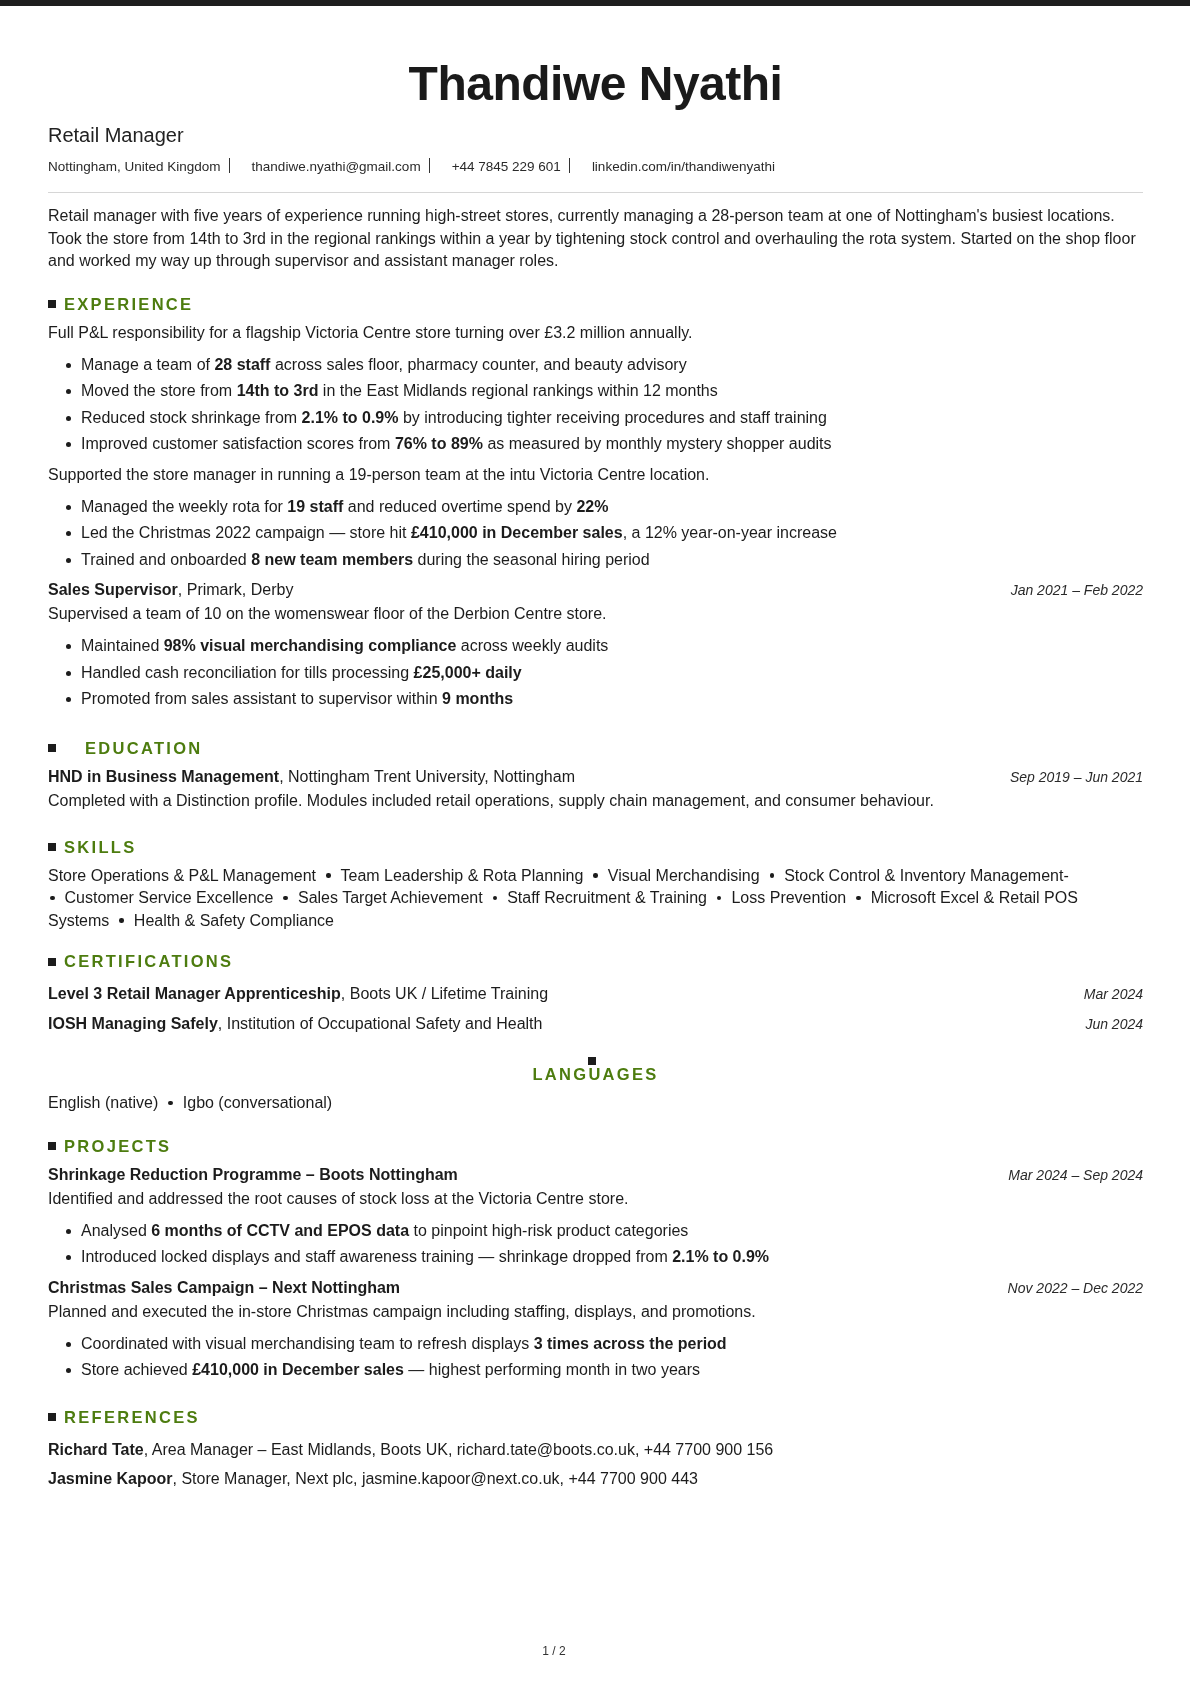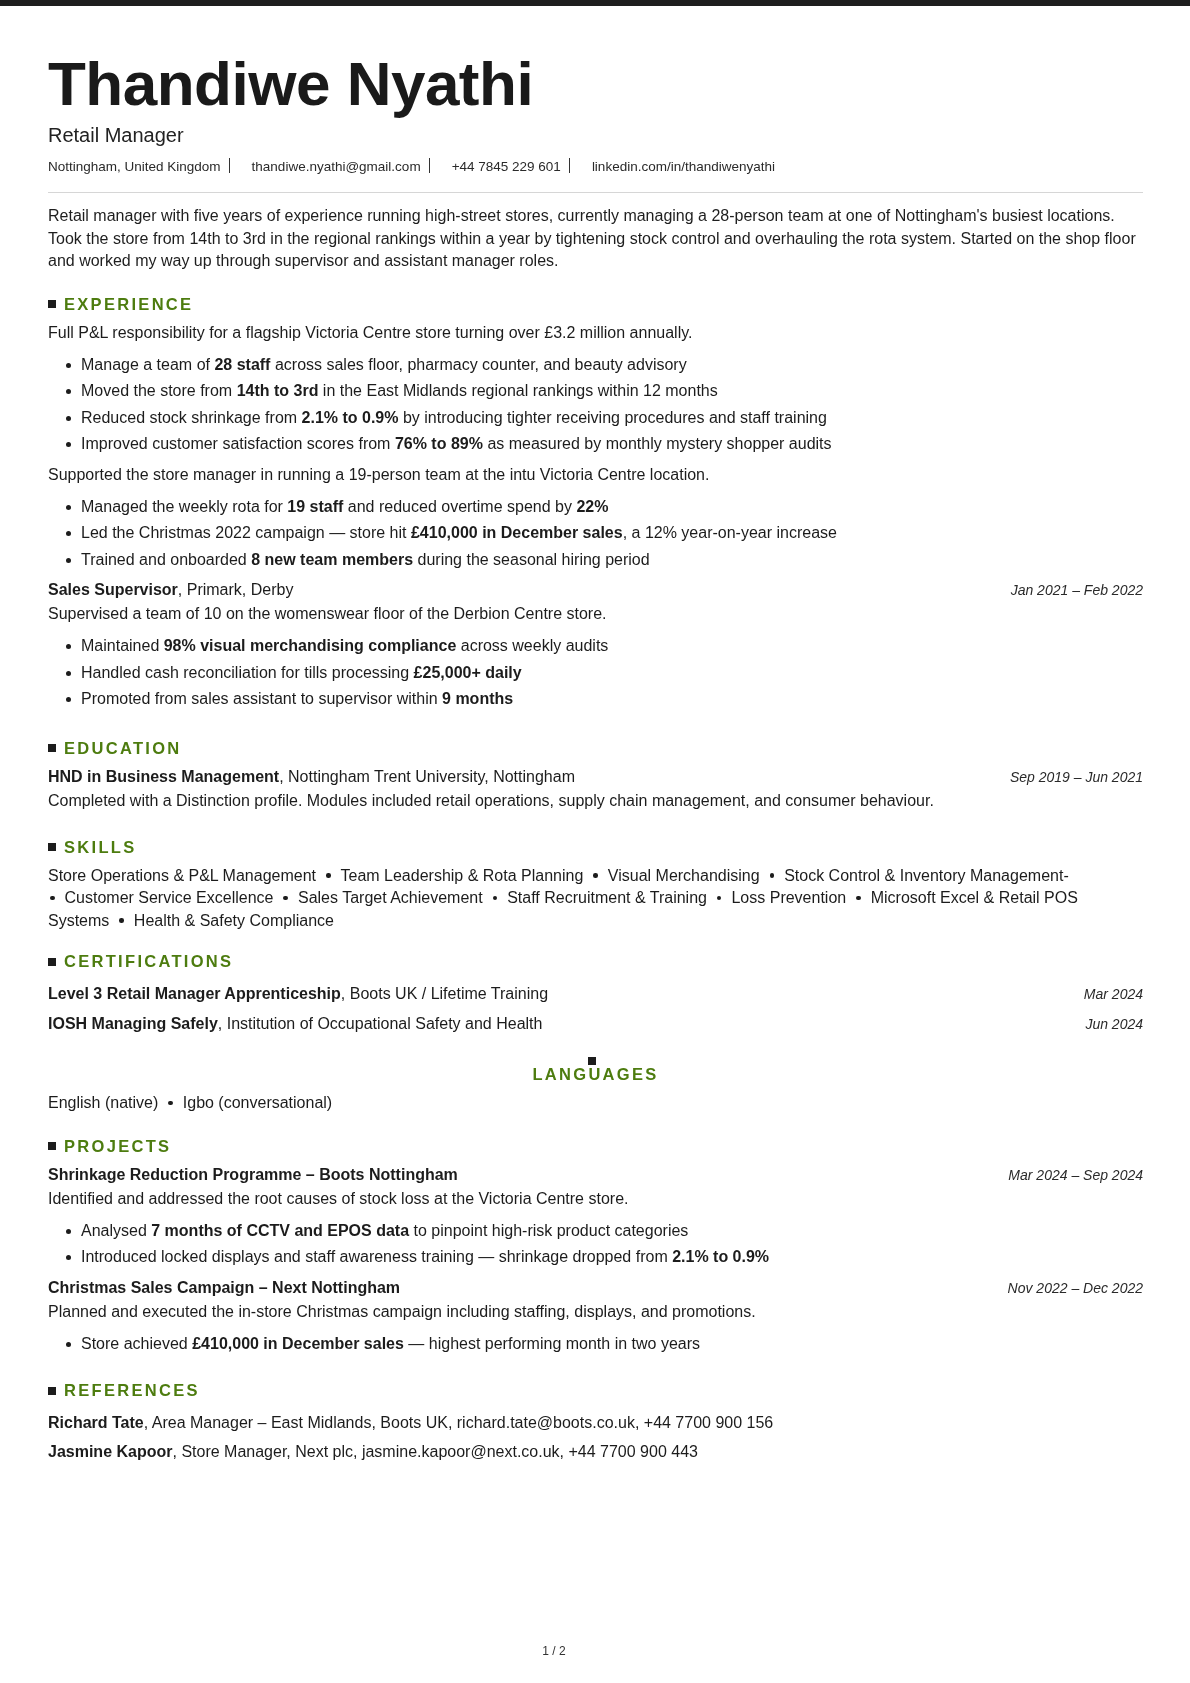--- a/index.html
+++ b/index.html
@@ -3,21 +3,21 @@
 <meta charset="utf-8">
 <style>
   html, body { margin: 0; padding: 0; background: #ffffff; }
   body {
     width: 1190px; height: 1683px; position: relative; overflow: hidden;
     font-family: "Liberation Sans", "DejaVu Sans", sans-serif;
     color: #1c1c1c;
   }
   .topbar { position: absolute; left: 0; top: 0; width: 1190px; height: 6px; background: #1e1e1e; }
   .page { position: absolute; left: 48px; top: 48px; width: 1095px; }
-  .name { font-size: 62px; font-weight: 700; letter-spacing: -0.5px; line-height: 72px; margin: 0; color: #1a1a1a; }
+  .name { font-size: 48px; font-weight: 700; letter-spacing: -0.5px; line-height: 72px; margin: 0; color: #1a1a1a; text-align: center; }
   .title { font-size: 20px; margin-top: 2px; line-height: 26px; color: #222; }
   .contact { font-size: 13.5px; margin-top: 10px; line-height: 18px; color: #2a2a2a; display: flex; }
   .contact span.item { white-space: nowrap; }
   .contact .sep { display: inline-block; width: 1px; height: 15px; background: #333; margin: 0 22px 0 8px; vertical-align: -3px; }
   .rule { border: 0; border-top: 1.5px solid #d6d6d6; margin: 16px 0 12px 0; }
   .summary { font-size: 16px; line-height: 22.5px; color: #1e1e1e; margin: 0; }
   .section-h { display: flex; align-items: center; margin-top: 22px; margin-bottom: 8px; }
   .section-h .sq { width: 8px; height: 8px; background: #1c1c1c; margin-right: 8px; }
   .section-h .lbl { font-size: 16.5px; font-weight: 700; letter-spacing: 2.3px; color: #4d7c0f; }
   .entry-head { display: flex; justify-content: space-between; align-items: baseline; font-size: 16px; line-height: 22px; }
@@ -86,21 +86,21 @@
       <span class="date">Jan 2021 – Feb 2022</span>
     </div>
     <p class="desc">Supervised a team of 10 on the womenswear floor of the Derbion Centre store.</p>
     <ul class="bullets">
       <li><span>Maintained </span><b>98% visual merchandising compliance</b><span> across weekly audits</span></li>
       <li><span>Handled cash reconciliation for tills processing </span><b>£25,000+ daily</b><span></span></li>
       <li><span>Promoted from sales assistant to supervisor within </span><b>9 months</b><span></span></li>
     </ul>
   </div>
 
-  <div class="section-h" style="margin-top:26px;">
+  <div class="section-h" style="margin-top:26px;gap:21px;">
     <span class="sq"></span>
     <span class="lbl">EDUCATION</span>
   </div>
   <div class="entry">
     <div class="entry-head">
       <span><b>HND in Business Management</b><span>, Nottingham Trent University, Nottingham</span></span>
       <span class="date">Sep 2019 – Jun 2021</span>
     </div>
     <p class="desc">Completed with a Distinction profile. Modules included retail operations, supply chain management, and consumer behaviour.</p>
   </div>
@@ -138,31 +138,32 @@
     <span class="sq"></span>
     <span class="lbl">PROJECTS</span>
   </div>
   <div class="entry">
     <div class="entry-head">
       <b>Shrinkage Reduction Programme – Boots Nottingham</b>
       <span class="date">Mar 2024 – Sep 2024</span>
     </div>
     <p class="desc">Identified and addressed the root causes of stock loss at the Victoria Centre store.</p>
     <ul class="bullets">
-      <li><span>Analysed </span><b>7 months of CCTV and EPOS data</b><span> to pinpoint high-risk product categories</span></li>
+      <li><span>Analysed </span><b>6 months of CCTV and EPOS data</b><span> to pinpoint high-risk product categories</span></li>
       <li><span>Introduced locked displays and staff awareness training — shrinkage dropped from </span><b>2.1% to 0.9%</b><span></span></li>
     </ul>
   </div>
   <div class="entry">
     <div class="entry-head">
       <b>Christmas Sales Campaign – Next Nottingham</b>
       <span class="date">Nov 2022 – Dec 2022</span>
     </div>
     <p class="desc">Planned and executed the in-store Christmas campaign including staffing, displays, and promotions.</p>
     <ul class="bullets">
+      <li><span>Coordinated with visual merchandising team to refresh displays </span><b>3 times across the period</b><span></span></li>
       <li><span>Store achieved </span><b>£410,000 in December sales</b><span> — highest performing month in two years</span></li>
     </ul>
   </div>
 
   <div class="section-h" style="margin-top:24px;">
     <span class="sq"></span>
     <span class="lbl">REFERENCES</span>
   </div>
   <div class="ref-row">
     <b>Richard Tate</b><span>, Area Manager – East Midlands, Boots UK, richard.tate@boots.co.uk, +44 7700 900 156</span>

